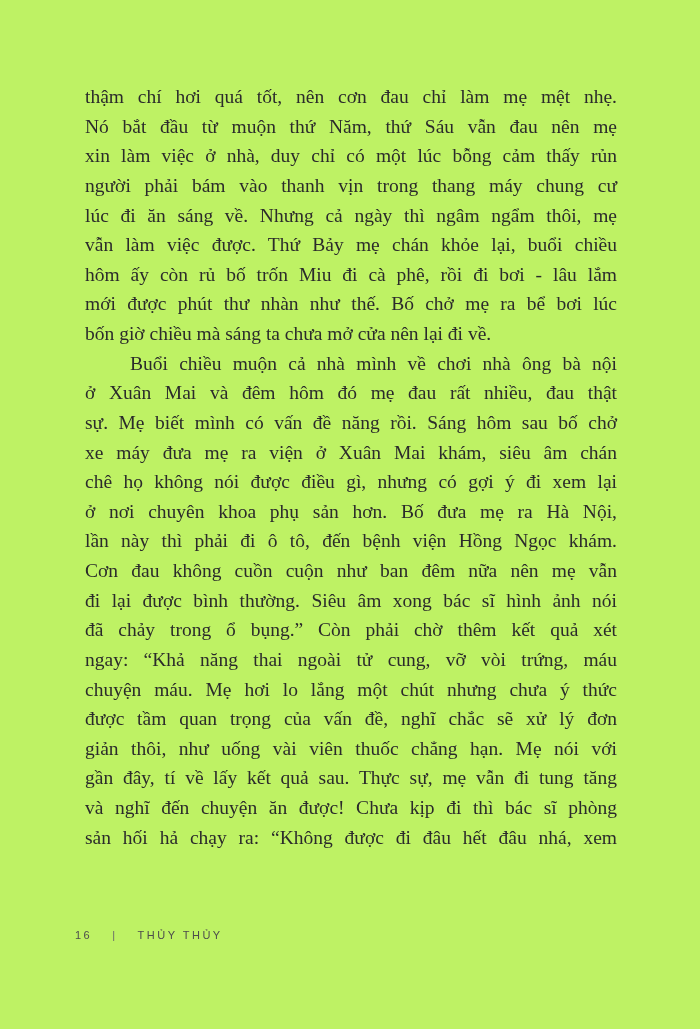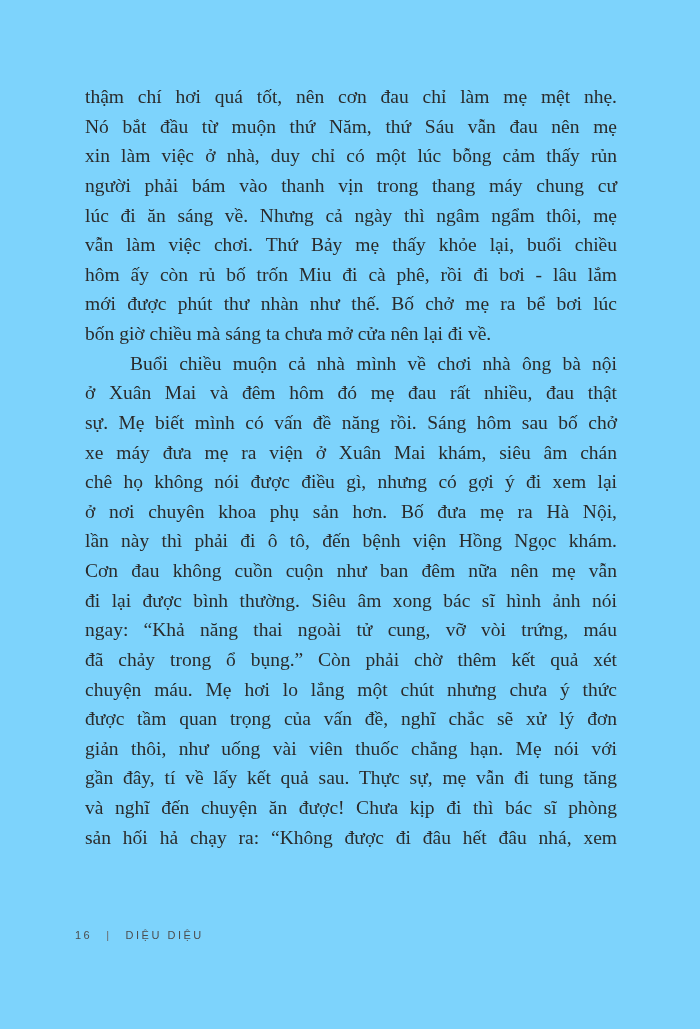--- a/index.html
+++ b/index.html
@@ -33,63 +33,63 @@
   }
   .line.indent {
     text-indent: 45px;
   }
   .page-footer {
     position: absolute;
     left: 75px;
     top: 929px;
     display: flex;
     align-items: center;
-    gap: 14px;
+    gap: 20px;
     font-family: "Liberation Sans", "DejaVu Sans", sans-serif;
     font-size: 11px;
     letter-spacing: 2.5px;
     color: #4c4c4c;
   }
   .page-footer .sep {
     color: #6a6a6a;
   }
 </style>
 </head>
 <body>
 
-<div class="page" style="background: #7dd3fc;">
+<div class="page" style="background: #bef264;">
 
   <main class="text-block" style="color: rgb(43, 43, 43);">
       <div class="line j">thậm chí hơi quá tốt, nên cơn đau chỉ làm mẹ mệt nhẹ.</div>
       <div class="line j">Nó bắt đầu từ muộn thứ Năm, thứ Sáu vẫn đau nên mẹ</div>
       <div class="line j">xin làm việc ở nhà, duy chỉ có một lúc bỗng cảm thấy rủn</div>
       <div class="line j">người phải bám vào thanh vịn trong thang máy chung cư</div>
       <div class="line j">lúc đi ăn sáng về. Nhưng cả ngày thì ngâm ngẩm thôi, mẹ</div>
-      <div class="line j">vẫn làm việc chơi. Thứ Bảy mẹ thấy khỏe lại, buổi chiều</div>
+      <div class="line j">vẫn làm việc được. Thứ Bảy mẹ chán khỏe lại, buổi chiều</div>
       <div class="line j">hôm ấy còn rủ bố trốn Miu đi cà phê, rồi đi bơi - lâu lắm</div>
       <div class="line j">mới được phút thư nhàn như thế. Bố chở mẹ ra bể bơi lúc</div>
       <div class="line">bốn giờ chiều mà sáng ta chưa mở cửa nên lại đi về.</div>
       <div class="line j indent">Buổi chiều muộn cả nhà mình về chơi nhà ông bà nội</div>
       <div class="line j">ở Xuân Mai và đêm hôm đó mẹ đau rất nhiều, đau thật</div>
       <div class="line j">sự. Mẹ biết mình có vấn đề năng rồi. Sáng hôm sau bố chở</div>
       <div class="line j">xe máy đưa mẹ ra viện ở Xuân Mai khám, siêu âm chán</div>
       <div class="line j">chê họ không nói được điều gì, nhưng có gợi ý đi xem lại</div>
       <div class="line j">ở nơi chuyên khoa phụ sản hơn. Bố đưa mẹ ra Hà Nội,</div>
       <div class="line j">lần này thì phải đi ô tô, đến bệnh viện Hồng Ngọc khám.</div>
       <div class="line j">Cơn đau không cuồn cuộn như ban đêm nữa nên mẹ vẫn</div>
       <div class="line j">đi lại được bình thường. Siêu âm xong bác sĩ hình ảnh nói</div>
+      <div class="line j">đã chảy trong ổ bụng.” Còn phải chờ thêm kết quả xét</div>
       <div class="line j">ngay: “Khả năng thai ngoài tử cung, vỡ vòi trứng, máu</div>
-      <div class="line j">đã chảy trong ổ bụng.” Còn phải chờ thêm kết quả xét</div>
       <div class="line j">chuyện máu. Mẹ hơi lo lắng một chút nhưng chưa ý thức</div>
       <div class="line j">được tầm quan trọng của vấn đề, nghĩ chắc sẽ xử lý đơn</div>
       <div class="line j">giản thôi, như uống vài viên thuốc chẳng hạn. Mẹ nói với</div>
       <div class="line j">gần đây, tí về lấy kết quả sau. Thực sự, mẹ vẫn đi tung tăng</div>
       <div class="line j">và nghĩ đến chuyện ăn được! Chưa kịp đi thì bác sĩ phòng</div>
       <div class="line j">sản hối hả chạy ra: “Không được đi đâu hết đâu nhá, xem</div>
     </main>
 
   <footer class="page-footer" style="color: rgb(76, 76, 76);">
     <span>16</span>
     <span class="sep">|</span>
-    <span>DIỆU DIỆU</span>
+    <span>THỦY THỦY</span>
   </footer>
 
 </div>
 
 </body></html>

